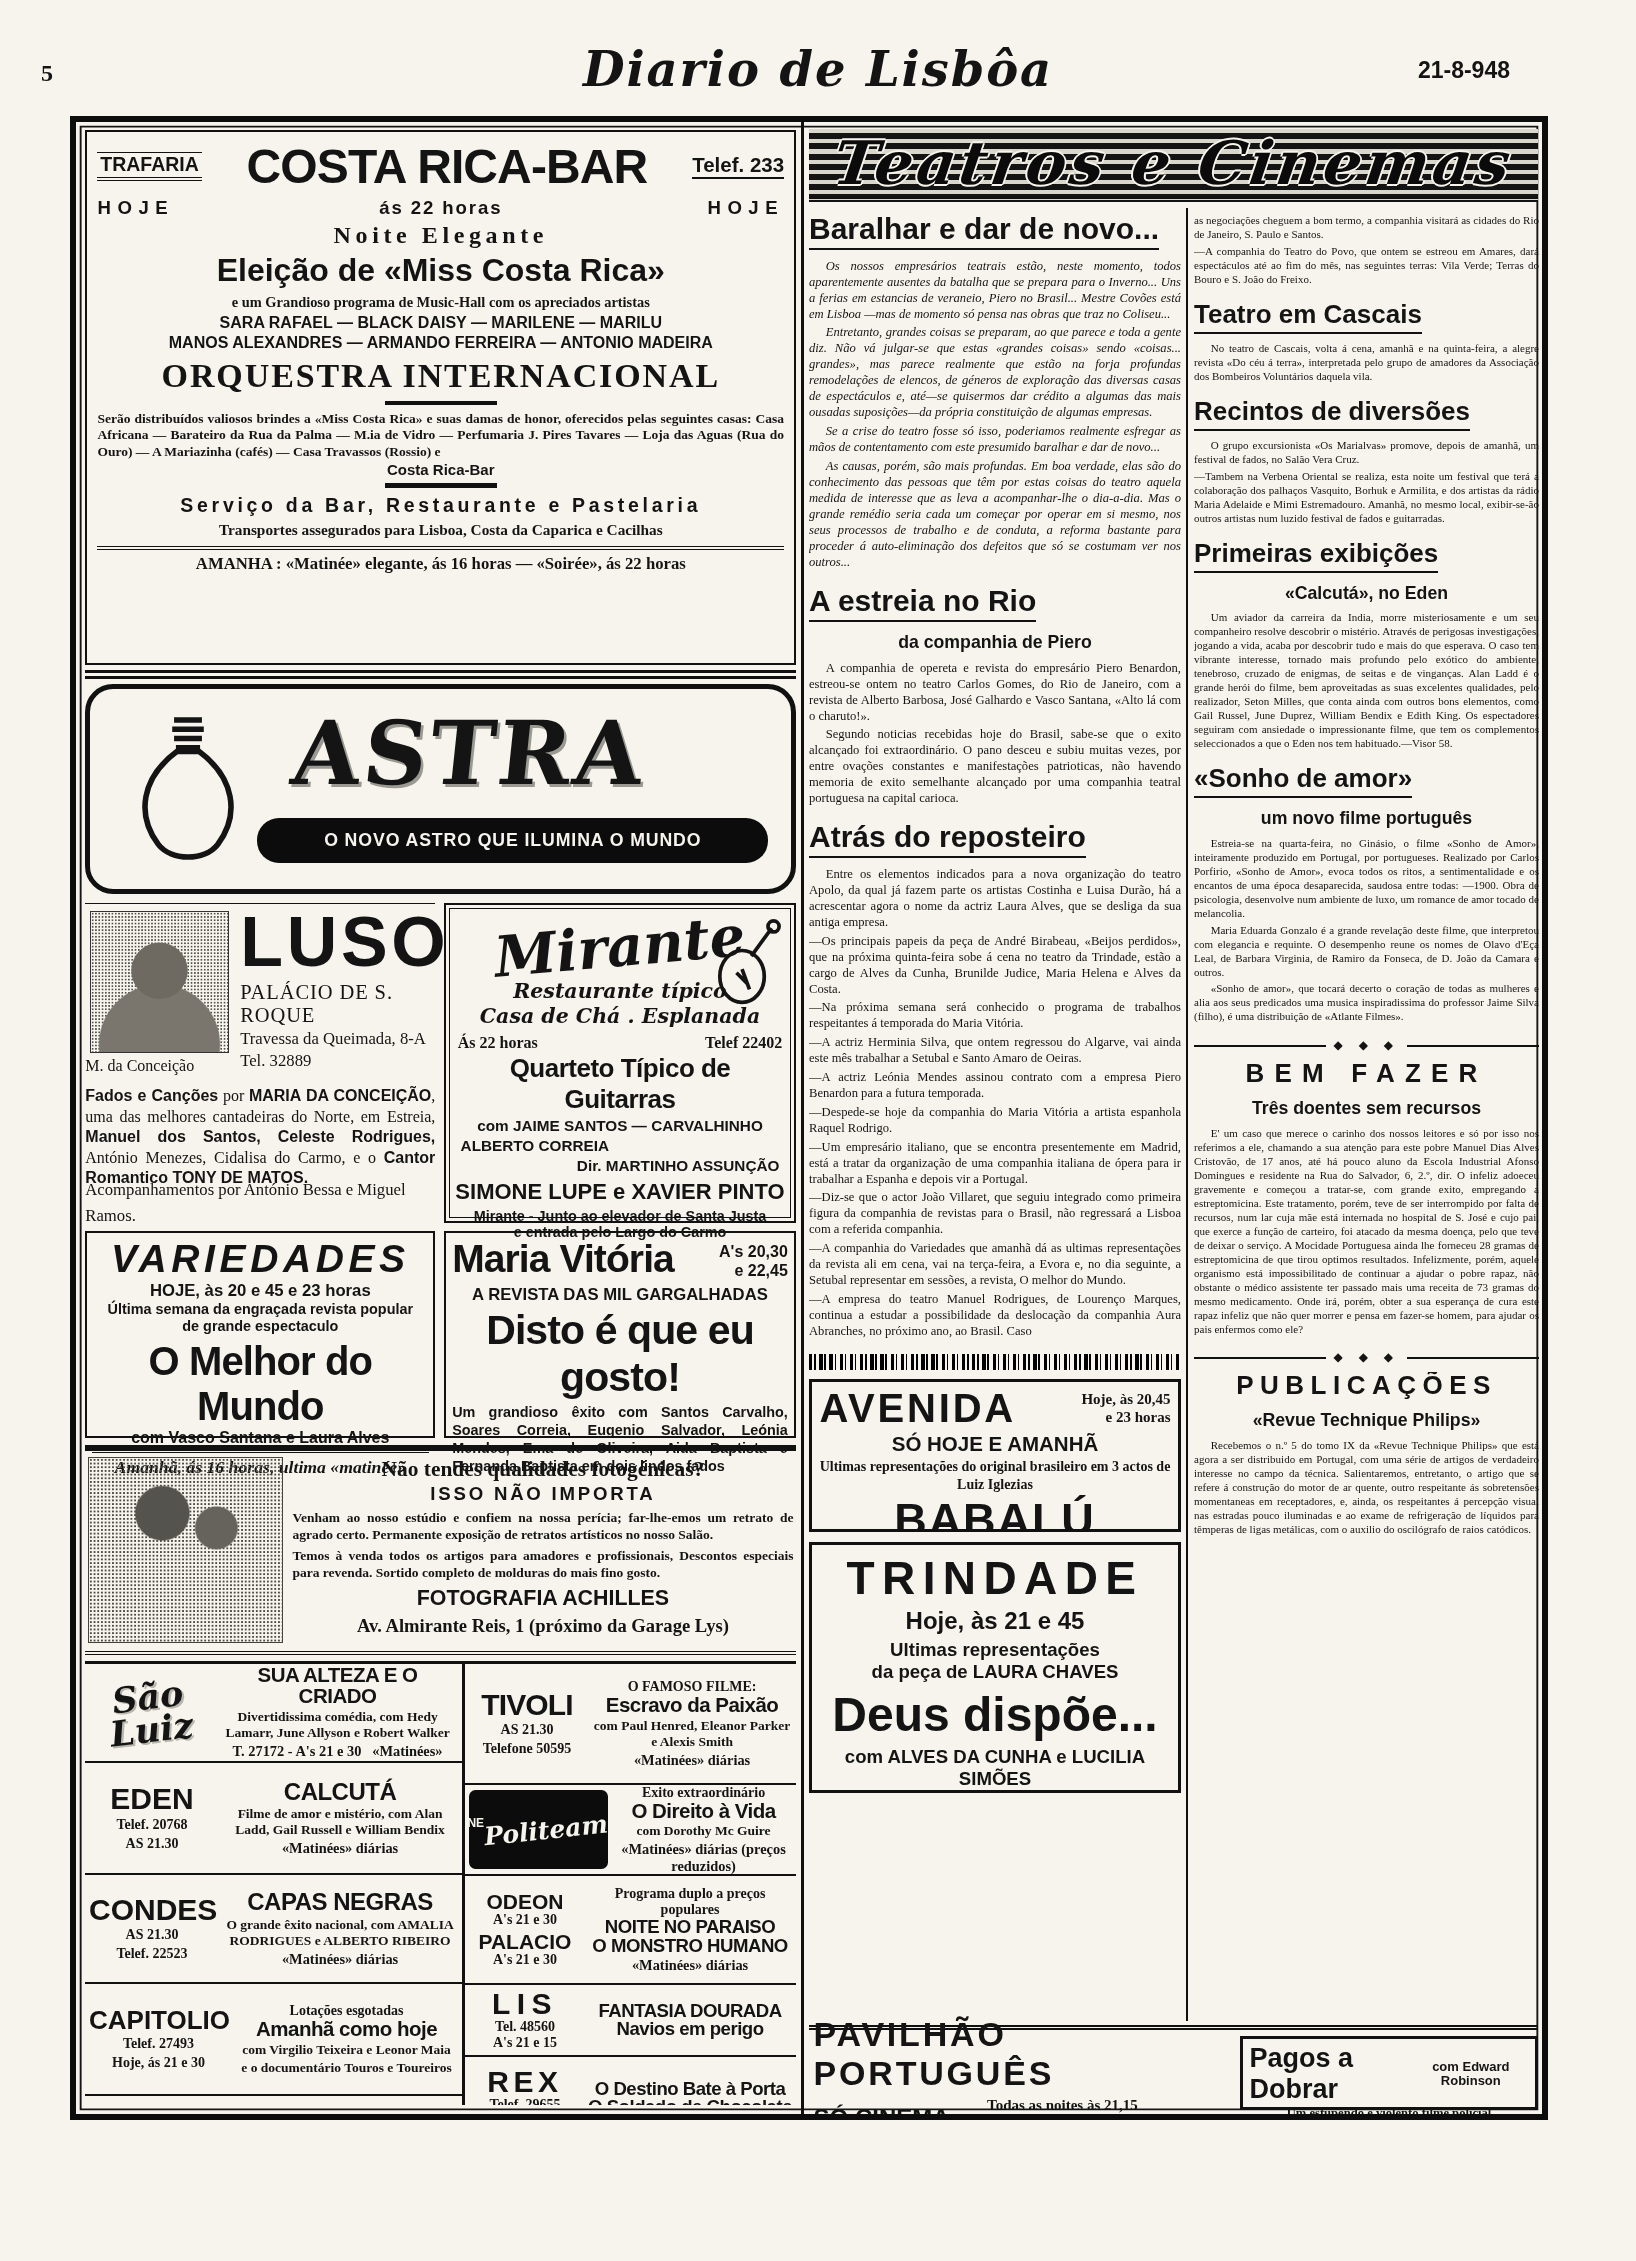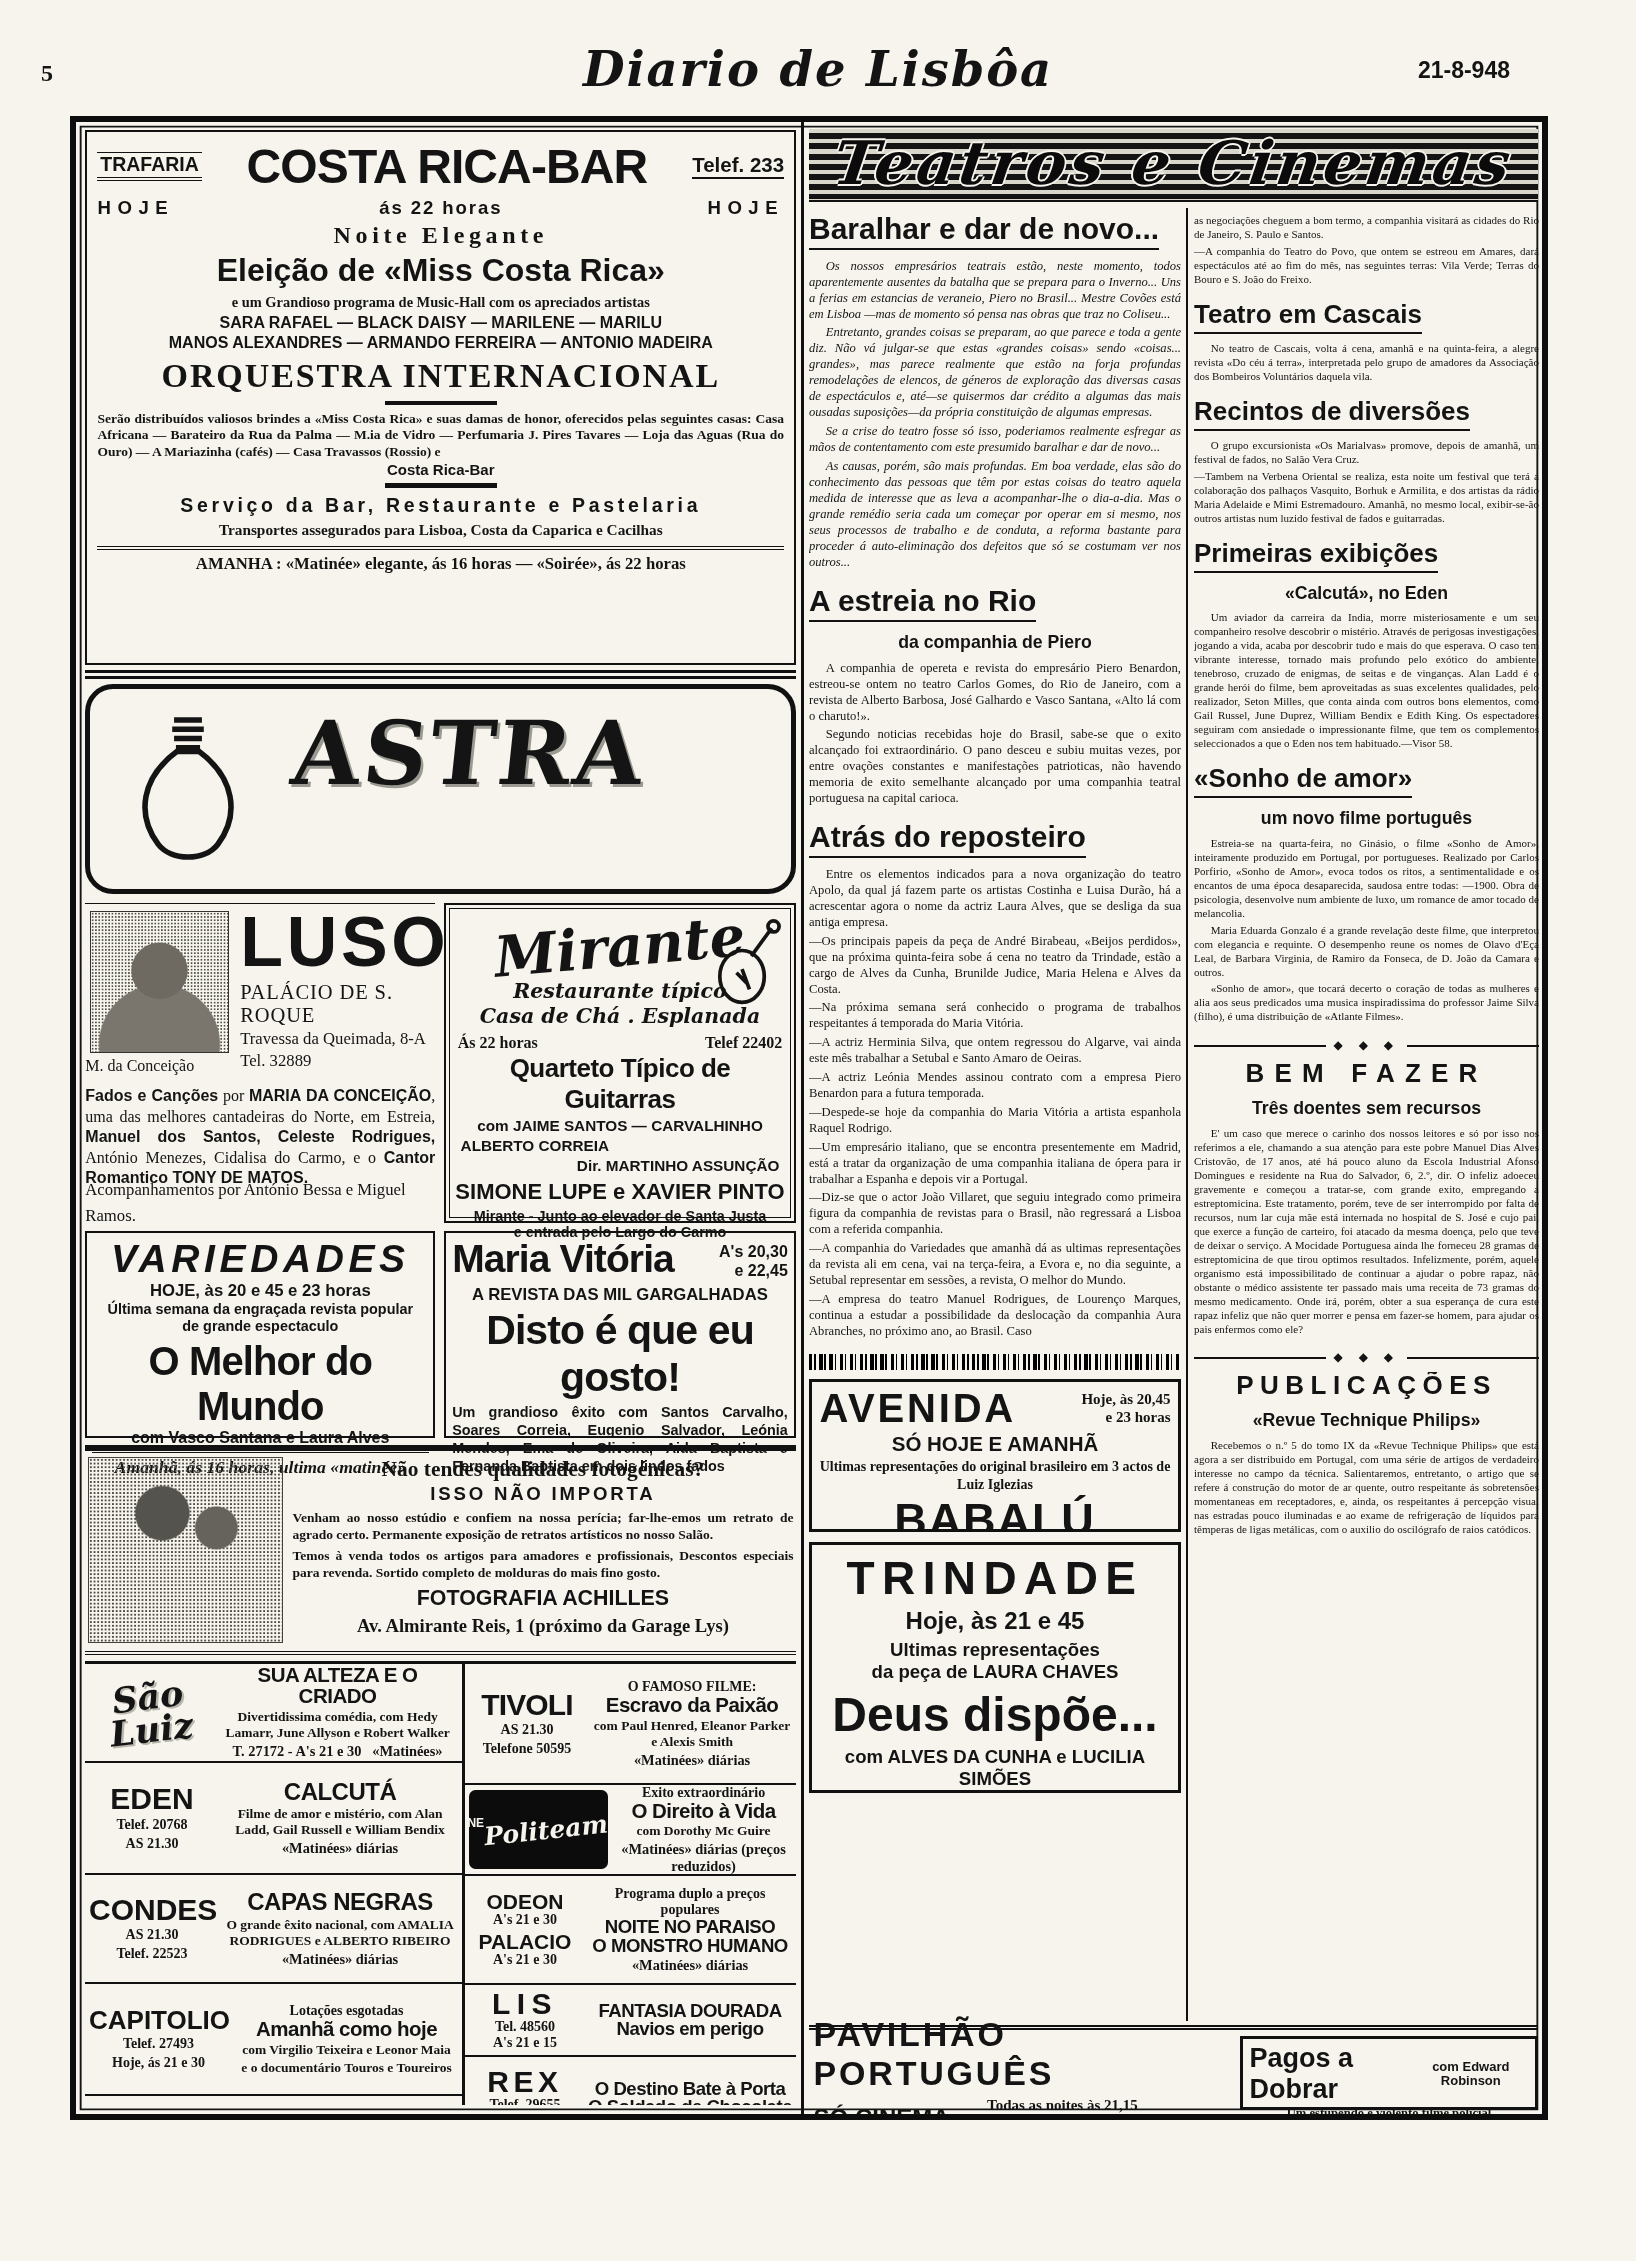--- a/index.html
+++ b/index.html
@@ -227,20 +227,23 @@
       <div class="dbl"></div>
 
       <section class="astra">
         <svg class="bulb" width="130" height="177" viewBox="0 0 140 190">
           <g fill="none" stroke="#141414" stroke-width="6">
             <path d="M55 18 h30 M53 28 h34 M55 38 h30 M57 48 h26"></path>
             <path d="M58 52 C 20 80 14 120 38 152 C 52 170 88 170 102 152 C 126 120 120 80 82 52 Z"></path>
           </g>
         </svg>
         <span class="astra-brand">ASTRA</span>
+        <div class="astra-band">
+          <span>O NOVO ASTRO QUE ILUMINA O MUNDO</span>
+        </div>
       </section>
 
       <div class="adrow">
         <section class="luso">
           <div class="luso-photo"></div>
           <div class="luso-cap">M. da Conceição</div>
           <div class="luso-right">
             <div class="luso-title">LUSO</div>
             <div class="luso-l1">PALÁCIO DE S. ROQUE</div>
             <div class="luso-l2">Travessa da Queimada, 8-A</div>

